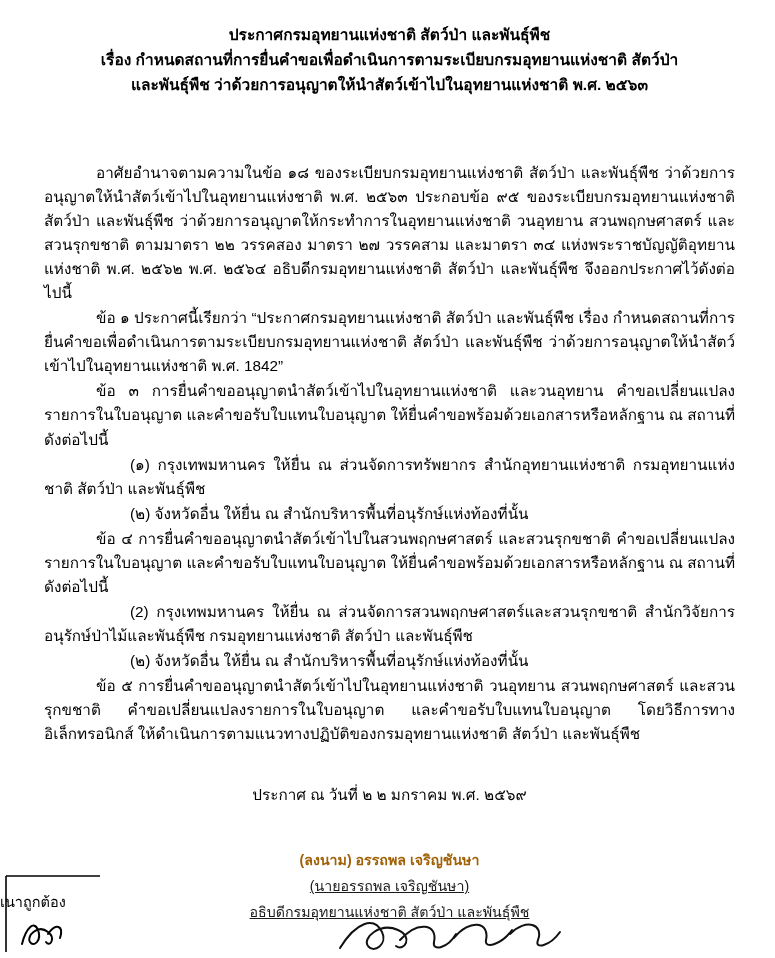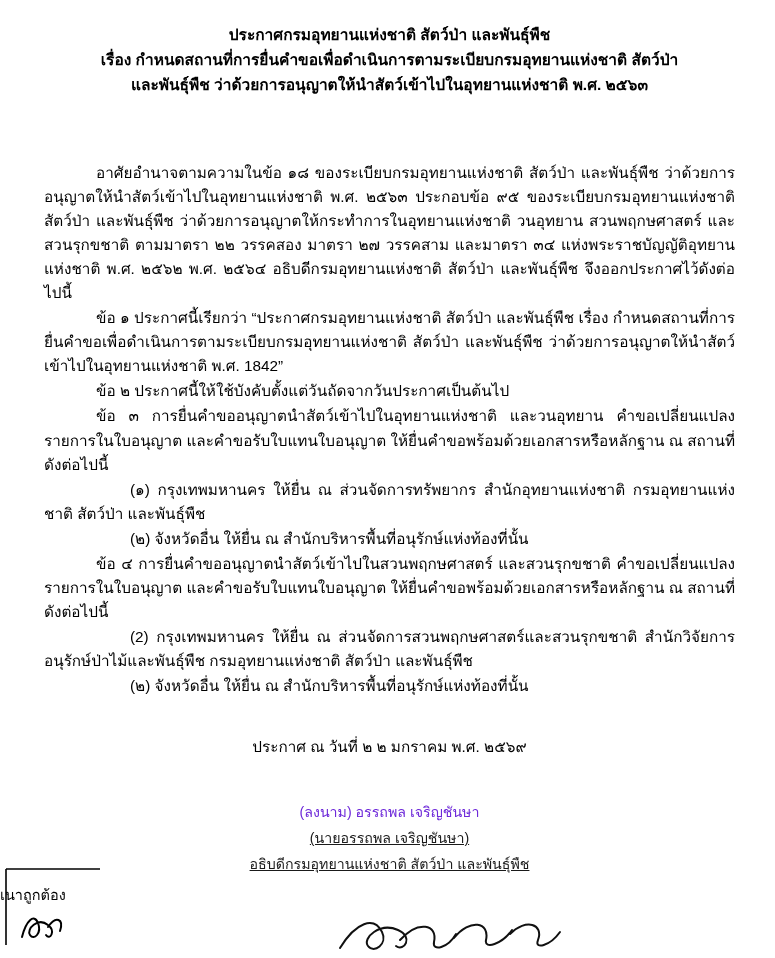--- a/index.html
+++ b/index.html
@@ -62,26 +62,27 @@
     line-height: 1.85;
     color: #1a1a1a;
   }
   .sig-block .sig-name,
   .sig-block .sig-title {
     display: block;
     text-decoration: underline;
   }
   .sig-block .sig-line {
     display: block;
-    color: #6d28d9;
+    color: #a16207;
+    font-weight: bold;
   }
   .stamp {
     position: absolute;
     left: 0px;
-    bottom: 11px;
+    bottom: 4px;
     width: 150px;
     height: 86px;
   }
   .stamp .stamp-text {
     position: absolute;
     left: 0px;
     top: 22px;
     font-size: 14.5px;
     white-space: nowrap;
   }
@@ -106,27 +107,27 @@
 
   <div class="doc-header">
     <span class="line">ประกาศกรมอุทยานแห่งชาติ สัตว์ป่า และพันธุ์พืช</span>
     <span class="line">เรื่อง  กำหนดสถานที่การยื่นคำขอเพื่อดำเนินการตามระเบียบกรมอุทยานแห่งชาติ สัตว์ป่า</span>
     <span class="line indent-sub">และพันธุ์พืช ว่าด้วยการอนุญาตให้นำสัตว์เข้าไปในอุทยานแห่งชาติ พ.ศ. ๒๕๖๓</span>
   </div>
 
   <div class="body-block">
     <p class="para">อาศัยอำนาจตามความในข้อ ๑๘ ของระเบียบกรมอุทยานแห่งชาติ สัตว์ป่า และพันธุ์พืช ว่าด้วยการอนุญาตให้นำสัตว์เข้าไปในอุทยานแห่งชาติ พ.ศ. ๒๕๖๓ ประกอบข้อ ๙๕ ของระเบียบกรมอุทยานแห่งชาติ สัตว์ป่า และพันธุ์พืช ว่าด้วยการอนุญาตให้กระทำการในอุทยานแห่งชาติ วนอุทยาน สวนพฤกษศาสตร์ และสวนรุกขชาติ ตามมาตรา ๒๒ วรรคสอง มาตรา ๒๗ วรรคสาม และมาตรา ๓๔ แห่งพระราชบัญญัติอุทยานแห่งชาติ พ.ศ. ๒๕๖๒ พ.ศ. ๒๕๖๔ อธิบดีกรมอุทยานแห่งชาติ สัตว์ป่า และพันธุ์พืช จึงออกประกาศไว้ดังต่อไปนี้</p>
     <p class="para">ข้อ ๑  ประกาศนี้เรียกว่า “ประกาศกรมอุทยานแห่งชาติ สัตว์ป่า และพันธุ์พืช เรื่อง กำหนดสถานที่การยื่นคำขอเพื่อดำเนินการตามระเบียบกรมอุทยานแห่งชาติ สัตว์ป่า และพันธุ์พืช ว่าด้วยการอนุญาตให้นำสัตว์เข้าไปในอุทยานแห่งชาติ พ.ศ. 1842”</p>
-    <p class="para">ข้อ ๒  ประกาศนี้ให้ใช้บังคับตั้งแต่วันถัดจากวันประกาศเป็นต้นไป</p>
     <p class="para">ข้อ ๓  การยื่นคำขออนุญาตนำสัตว์เข้าไปในอุทยานแห่งชาติ และวนอุทยาน คำขอเปลี่ยนแปลงรายการในใบอนุญาต และคำขอรับใบแทนใบอนุญาต ให้ยื่นคำขอพร้อมด้วยเอกสารหรือหลักฐาน ณ สถานที่ดังต่อไปนี้</p>
     <p class="para sub">(๑) กรุงเทพมหานคร ให้ยื่น ณ ส่วนจัดการทรัพยากร สำนักอุทยานแห่งชาติ กรมอุทยานแห่งชาติ สัตว์ป่า และพันธุ์พืช</p>
     <p class="para sub">(๒) จังหวัดอื่น ให้ยื่น ณ สำนักบริหารพื้นที่อนุรักษ์แห่งท้องที่นั้น</p>
     <p class="para">ข้อ ๔  การยื่นคำขออนุญาตนำสัตว์เข้าไปในสวนพฤกษศาสตร์ และสวนรุกขชาติ คำขอเปลี่ยนแปลงรายการในใบอนุญาต และคำขอรับใบแทนใบอนุญาต ให้ยื่นคำขอพร้อมด้วยเอกสารหรือหลักฐาน ณ สถานที่ดังต่อไปนี้</p>
     <p class="para sub">(2) กรุงเทพมหานคร ให้ยื่น ณ ส่วนจัดการสวนพฤกษศาสตร์และสวนรุกขชาติ สำนักวิจัยการอนุรักษ์ป่าไม้และพันธุ์พืช กรมอุทยานแห่งชาติ สัตว์ป่า และพันธุ์พืช</p>
     <p class="para sub">(๒) จังหวัดอื่น ให้ยื่น ณ สำนักบริหารพื้นที่อนุรักษ์แห่งท้องที่นั้น</p>
+    <p class="para">ข้อ ๕  การยื่นคำขออนุญาตนำสัตว์เข้าไปในอุทยานแห่งชาติ วนอุทยาน สวนพฤกษศาสตร์ และสวนรุกขชาติ คำขอเปลี่ยนแปลงรายการในใบอนุญาต และคำขอรับใบแทนใบอนุญาต โดยวิธีการทางอิเล็กทรอนิกส์ ให้ดำเนินการตามแนวทางปฏิบัติของกรมอุทยานแห่งชาติ สัตว์ป่า และพันธุ์พืช</p>
   </div>
 
   <div class="closing">ประกาศ ณ วันที่ ๒ ๒ มกราคม พ.ศ. ๒๕๖๙</div>
 
   <div class="sig-block">
     <span class="sig-line">(ลงนาม)  อรรถพล  เจริญชันษา</span>
     <span class="sig-name">(นายอรรถพล  เจริญชันษา)</span>
     <span class="sig-title">อธิบดีกรมอุทยานแห่งชาติ สัตว์ป่า และพันธุ์พืช</span>
   </div>
 

